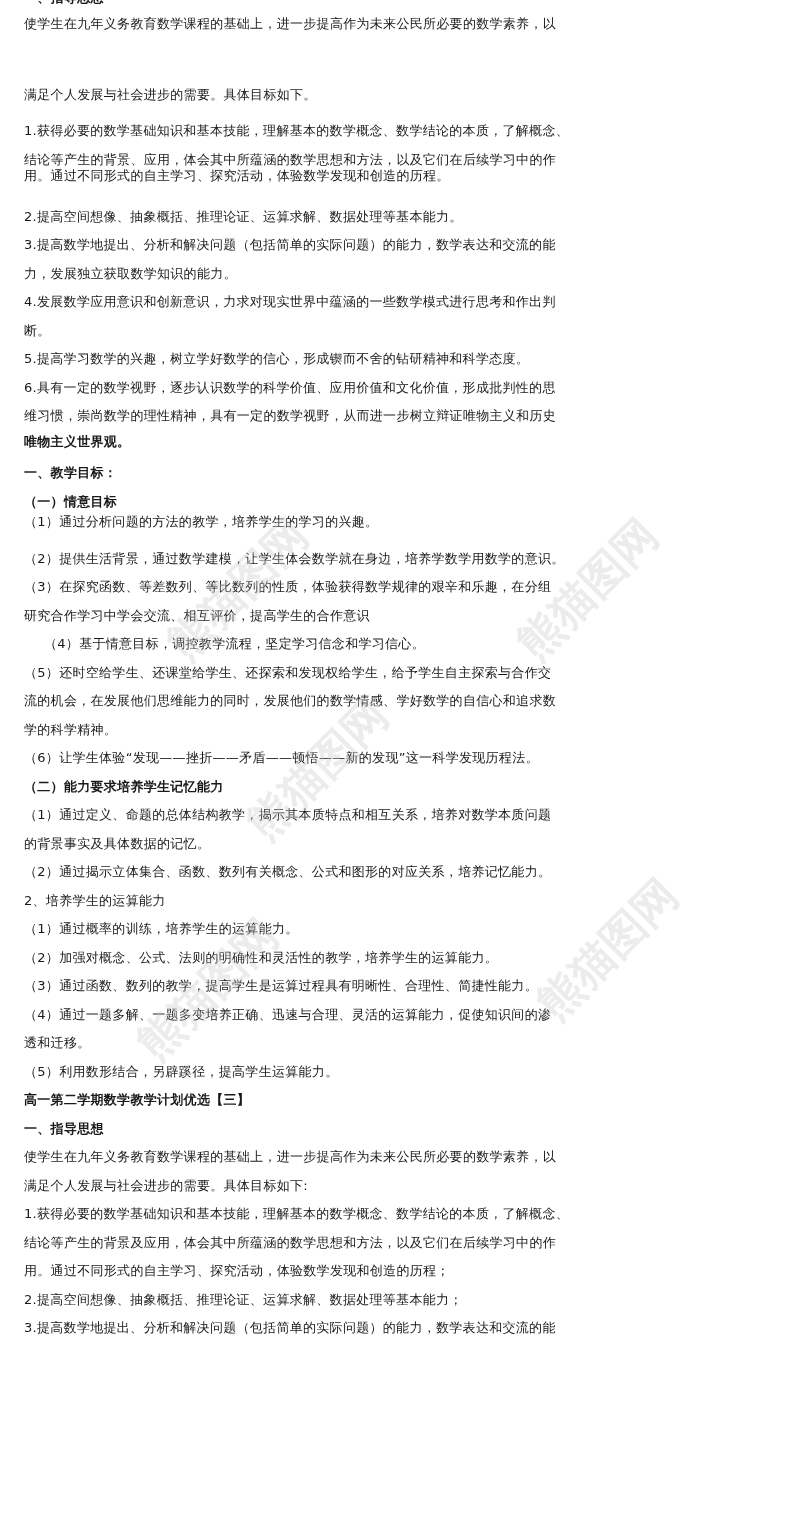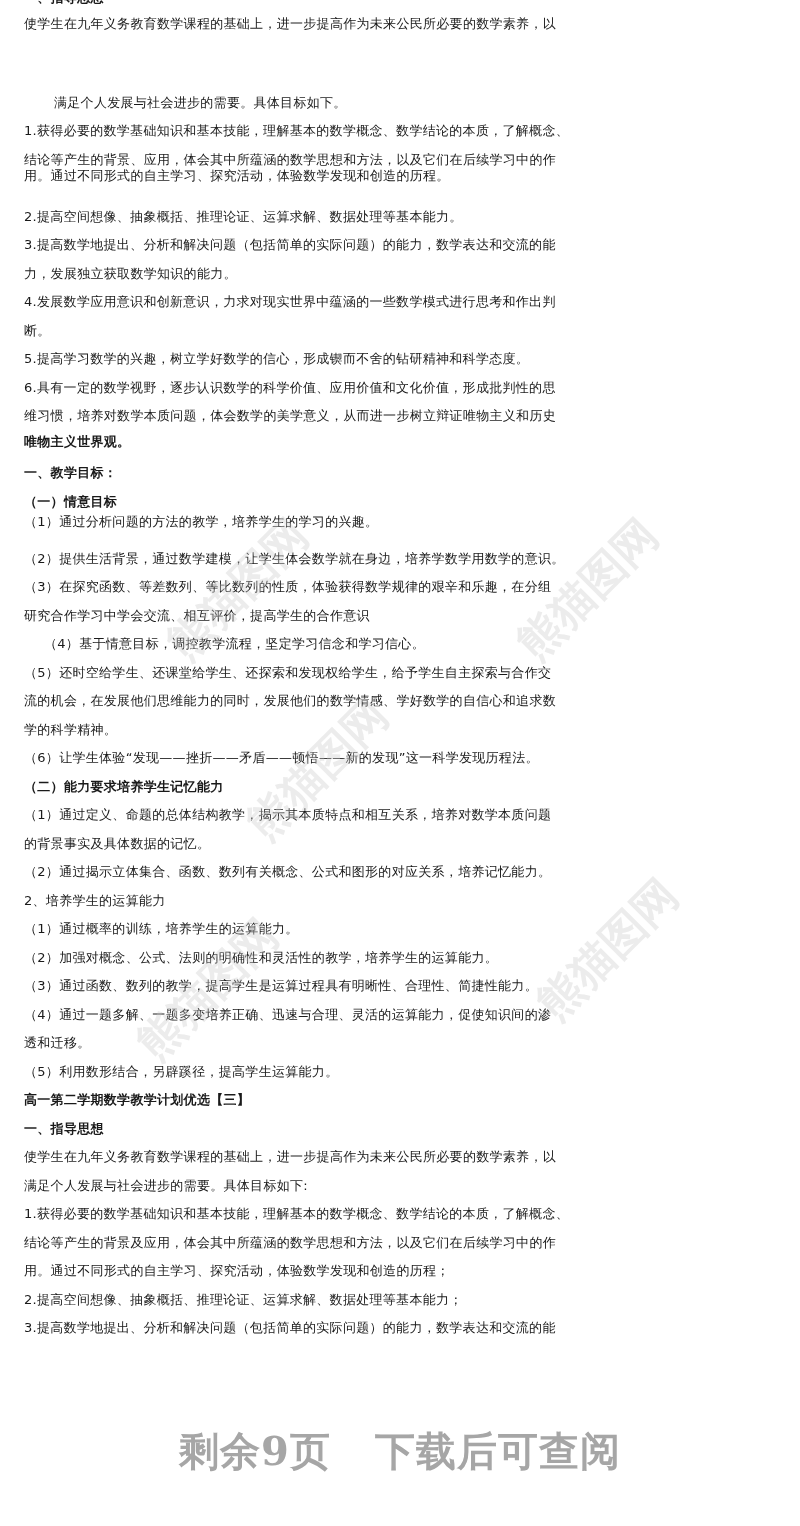--- a/index.html
+++ b/index.html
@@ -16,32 +16,32 @@
     .footer span { display: inline-block; }
     .footer .gap { width: 44px; }
   </style>
 </head>
 <body>
 
 <div class="page">
   <div id="lines">
       <div class="line bold" style="top: -14px;">一、指导思想</div>
       <div class="line" style="top: 12px;">使学生在九年义务教育数学课程的基础上，进一步提高作为未来公民所必要的数学素养，以</div>
-      <div class="line" style="top: 91px; margin-left: 30px;">满足个人发展与社会进步的需要。具体目标如下。</div>
+      <div class="line" style="top: 83px;">满足个人发展与社会进步的需要。具体目标如下。</div>
       <div class="line" style="top: 119px;">1.获得必要的数学基础知识和基本技能，理解基本的数学概念、数学结论的本质，了解概念、</div>
       <div class="line" style="top: 148px;">结论等产生的背景、应用，体会其中所蕴涵的数学思想和方法，以及它们在后续学习中的作</div>
       <div class="line" style="top: 164px;">用。通过不同形式的自主学习、探究活动，体验数学发现和创造的历程。</div>
       <div class="line" style="top: 205px;">2.提高空间想像、抽象概括、推理论证、运算求解、数据处理等基本能力。</div>
       <div class="line" style="top: 233px;">3.提高数学地提出、分析和解决问题（包括简单的实际问题）的能力，数学表达和交流的能</div>
       <div class="line" style="top: 262px;">力，发展独立获取数学知识的能力。</div>
       <div class="line" style="top: 290px;">4.发展数学应用意识和创新意识，力求对现实世界中蕴涵的一些数学模式进行思考和作出判</div>
       <div class="line" style="top: 319px;">断。</div>
       <div class="line" style="top: 347px;">5.提高学习数学的兴趣，树立学好数学的信心，形成锲而不舍的钻研精神和科学态度。</div>
       <div class="line" style="top: 376px;">6.具有一定的数学视野，逐步认识数学的科学价值、应用价值和文化价值，形成批判性的思</div>
-      <div class="line" style="top: 404px;">维习惯，培养对数学本质问题，体会数学的美学意义，从而进一步树立辩证唯物主义和历史</div>
+      <div class="line" style="top: 404px;">维习惯，崇尚数学的理性精神，具有一定的数学视野，从而进一步树立辩证唯物主义和历史</div>
       <div class="line" style="top: 430px; font-weight: bold;">唯物主义世界观。</div>
       <div class="line bold" style="top: 461px;">一、教学目标：</div>
       <div class="line bold" style="top: 490px;">（一）情意目标</div>
       <div class="line" style="top: 510px;">（1）通过分析问题的方法的教学，培养学生的学习的兴趣。</div>
       <div class="line" style="top: 547px;">（2）提供生活背景，通过数学建模，让学生体会数学就在身边，培养学数学用数学的意识。</div>
       <div class="line" style="top: 575px;">（3）在探究函数、等差数列、等比数列的性质，体验获得数学规律的艰辛和乐趣，在分组</div>
       <div class="line" style="top: 604px;">研究合作学习中学会交流、相互评价，提高学生的合作意识</div>
       <div class="line" style="top: 632px; margin-left: 20px;">（4）基于情意目标，调控教学流程，坚定学习信念和学习信心。</div>
       <div class="line" style="top: 661px;">（5）还时空给学生、还课堂给学生、还探索和发现权给学生，给予学生自主探索与合作交</div>
       <div class="line" style="top: 689px;">流的机会，在发展他们思维能力的同时，发展他们的数学情感、学好数学的自信心和追求数</div>
@@ -68,16 +68,13 @@
       <div class="line" style="top: 1288px;">2.提高空间想像、抽象概括、推理论证、运算求解、数据处理等基本能力；</div>
       <div class="line" style="top: 1316px;">3.提高数学地提出、分析和解决问题（包括简单的实际问题）的能力，数学表达和交流的能</div>
     </div>
 
   <div class="wm" style="left:150px; top:560px;">熊猫图网</div>
   <div class="wm" style="left:500px; top:560px;">熊猫图网</div>
   <div class="wm" style="left:230px; top:740px;">熊猫图网</div>
   <div class="wm" style="left:520px; top:920px;">熊猫图网</div>
   <div class="wm" style="left:120px; top:960px;">熊猫图网</div>
 
-  <div class="footer">
-    <span>剩余9页</span><span class="gap"></span><span>下载后可查阅</span>
-  </div>
 </div>
 
 </body></html>

